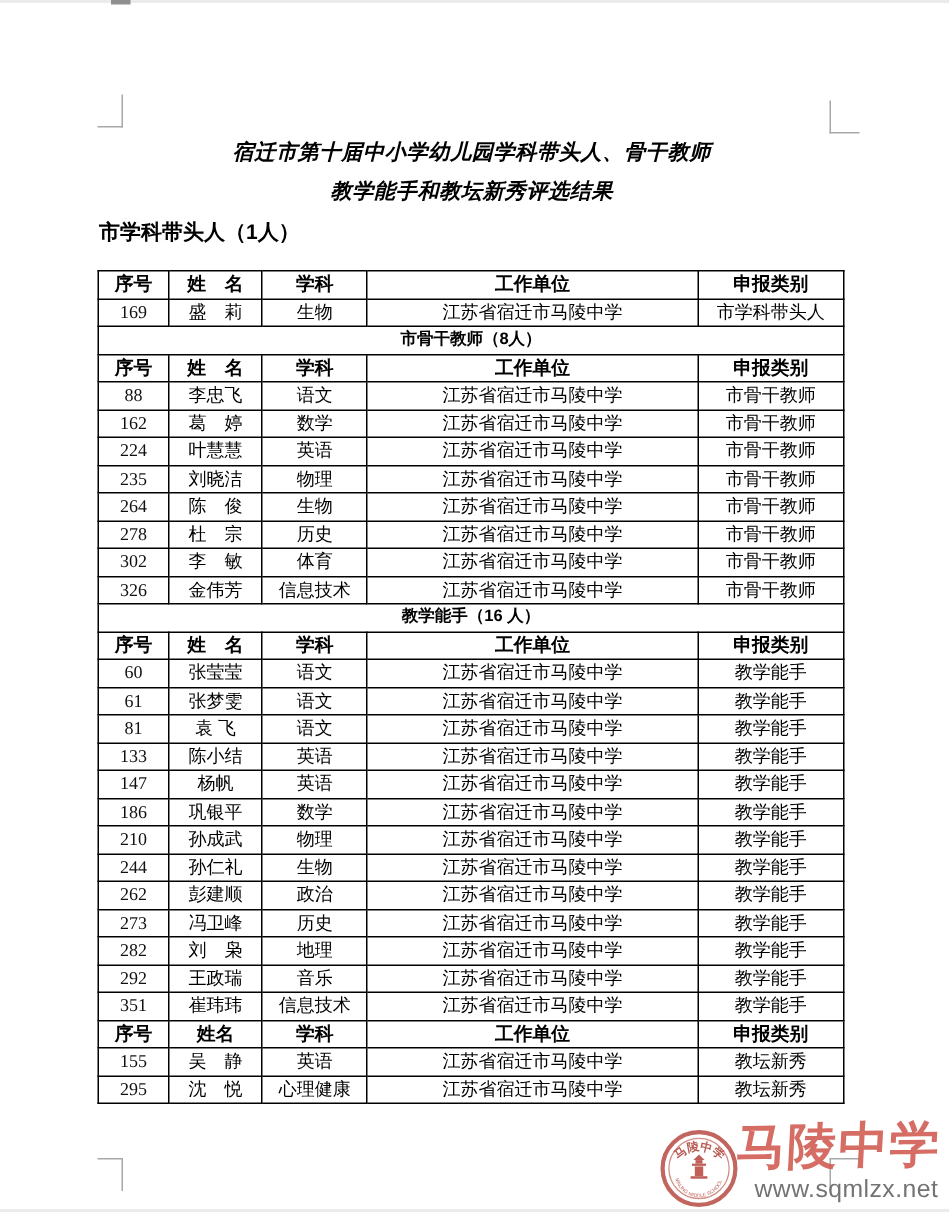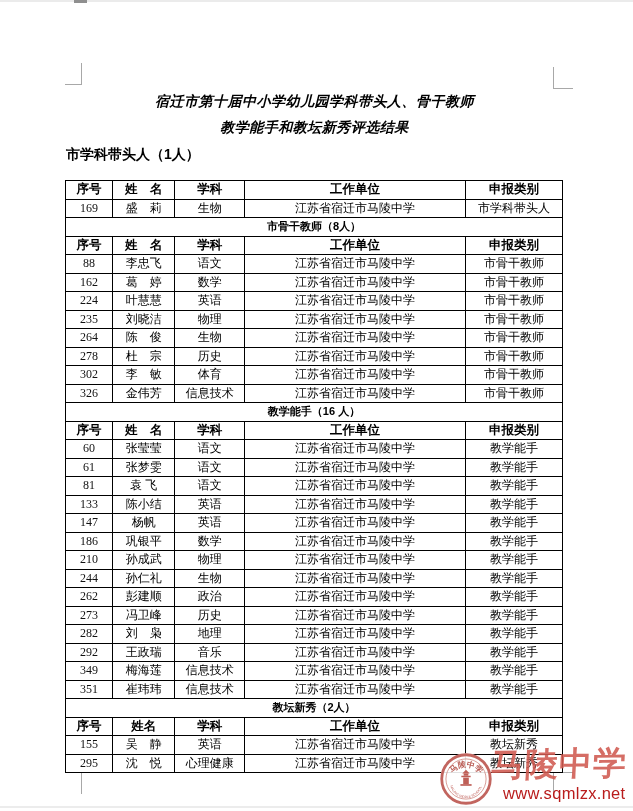--- a/index.html
+++ b/index.html
@@ -46,21 +46,21 @@
   .watermark { position:absolute; left:436px; top:744px; width:197px; height:64px; z-index:5; }
   .seal { position:absolute; left:2px; top:7px; }
   .school-name {
     position:absolute; left:55px; top:-2px; width:142px;
     font-size:33px; font-weight:bold; letter-spacing:1px;
     color:#d05a50; opacity:0.88; transform:skewX(-4deg) rotate(-1deg);
     white-space:nowrap;
   }
   .website {
     position:absolute; left:67px; top:40px; font-size:16.5px;
-    color:#b91c1c; letter-spacing:0.3px; white-space:nowrap;
+    color:#737373; letter-spacing:0.3px; white-space:nowrap;
   }
 </style>
 </head>
 <body>
 
 <div class="page">
 
   <div class="window-edge-top"></div>
   <div class="scroll-thumb"></div>
   <div class="window-edge-bottom"></div>
@@ -256,35 +256,25 @@
           <td class="c4">教学能手</td>
         </tr>
         <tr>
           <td class="c0">292</td>
           <td class="c1">王政瑞</td>
           <td class="c2">音乐</td>
           <td class="c3">江苏省宿迁市马陵中学</td>
           <td class="c4">教学能手</td>
         </tr>
         <tr>
-          <td class="c0">349</td>
-          <td class="c1">梅海莲</td>
-          <td class="c2">信息技术</td>
-          <td class="c3">江苏省宿迁市马陵中学</td>
-          <td class="c4">教学能手</td>
-        </tr>
-        <tr>
           <td class="c0">351</td>
           <td class="c1">崔玮玮</td>
           <td class="c2">信息技术</td>
           <td class="c3">江苏省宿迁市马陵中学</td>
           <td class="c4">教学能手</td>
-        </tr>
-        <tr class="section-row">
-          <td colspan="5">教坛新秀（2人）</td>
         </tr>
         <tr class="header-row">
           <td>序号</td>
           <td>姓名</td>
           <td>学科</td>
           <td>工作单位</td>
           <td>申报类别</td>
         </tr>
         <tr>
           <td class="c0">155</td>

